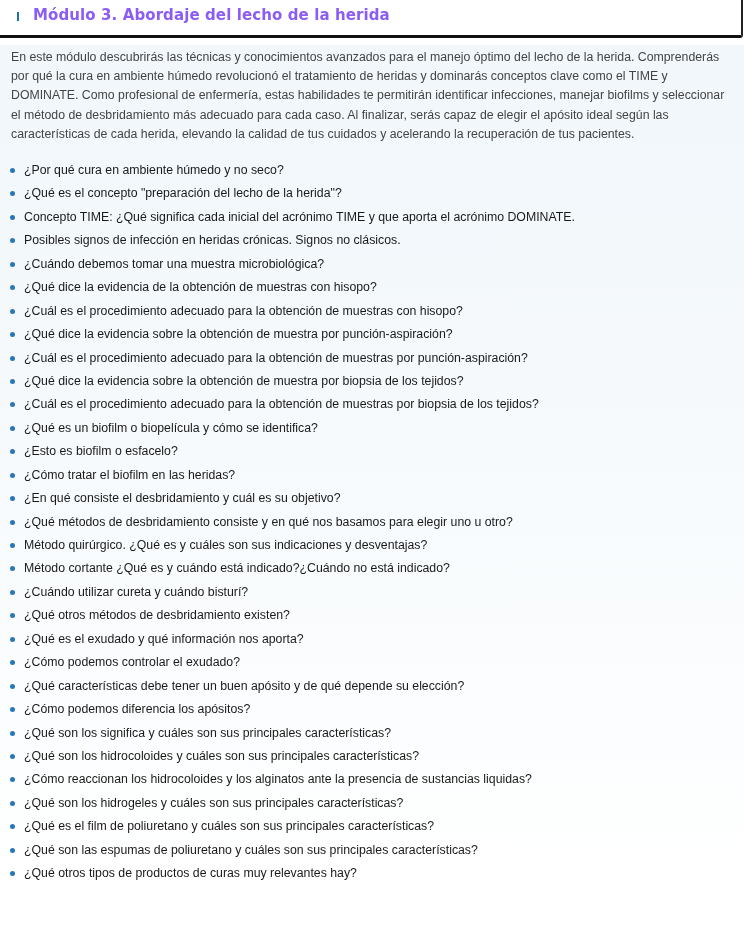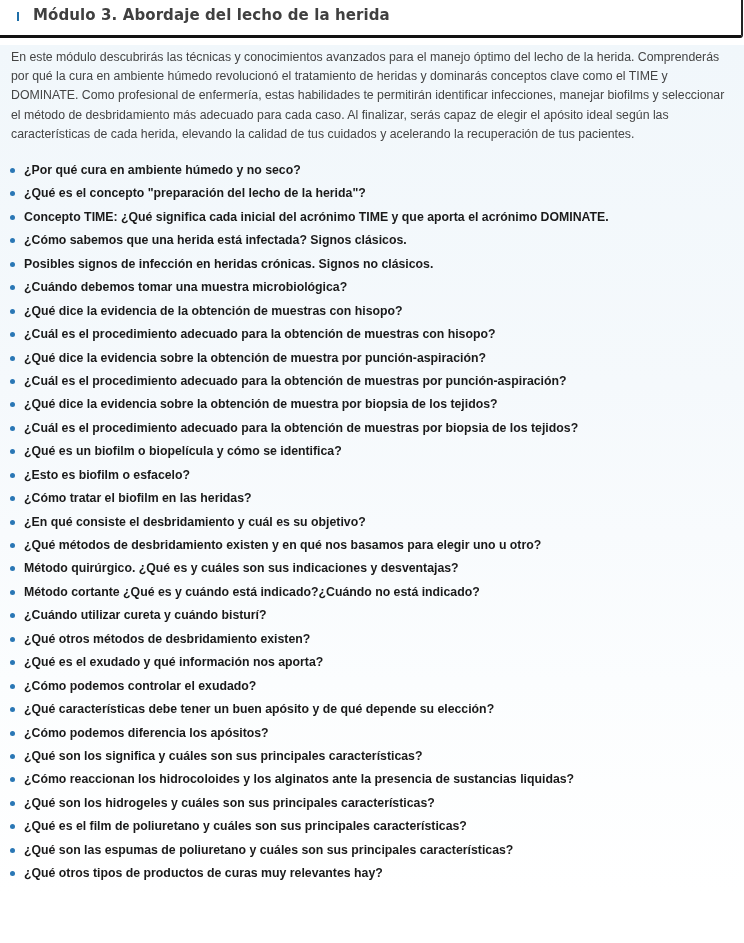--- a/index.html
+++ b/index.html
@@ -34,21 +34,21 @@
       height: 9px;
       background: #1f6fa8;
     }
     .header-title {
       position: absolute;
       left: 33px;
       top: 6px;
       font-family: "DejaVu Sans", sans-serif;
       font-weight: bold;
       font-size: 15px;
-      color: #404040;
+      color: #8b5cf6;
       letter-spacing: 0.1px;
       white-space: nowrap;
     }
     .content {
       position: absolute;
       left: 0;
       top: 45px;
       width: 744px;
       height: 848px;
       background: linear-gradient(to bottom, #f1f7fb 0%, #f5f9fc 40%, #fbfdfe 75%, #ffffff 100%);
@@ -72,21 +72,20 @@
       list-style: none;
     }
     .topic {
       position: relative;
       height: 23.45px;
       line-height: 23.45px;
       padding-left: 24px;
       font-size: 12.3px;
       color: #1a1a1a;
       white-space: nowrap;
-      font-weight: bold;
     }
     .bullet {
       position: absolute;
       left: 10px;
       top: 9px;
       width: 5px;
       height: 5px;
       border-radius: 50%;
       background: #2a77b5;
     }
@@ -98,42 +97,42 @@
   <span class="header-bar"></span>
   <h1 class="header-title" style="margin:0;">Módulo 3. Abordaje del lecho de la herida</h1>
 </div>
 
 <div class="content">
   <p class="intro">En este módulo descubrirás las técnicas y conocimientos avanzados para el manejo óptimo del lecho de la herida. Comprenderás por qué la cura en ambiente húmedo revolucionó el tratamiento de heridas y dominarás conceptos clave como el TIME y DOMINATE. Como profesional de enfermería, estas habilidades te permitirán identificar infecciones, manejar biofilms y seleccionar el método de desbridamiento más adecuado para cada caso. Al finalizar, serás capaz de elegir el apósito ideal según las características de cada herida, elevando la calidad de tus cuidados y acelerando la recuperación de tus pacientes.</p>
   <ul class="topics" id="topic-list">
       <li class="topic"><span class="bullet"></span><span>¿Por qué cura en ambiente húmedo y no seco?</span></li>
       <li class="topic"><span class="bullet"></span><span>¿Qué es el concepto "preparación del lecho de la herida"?</span></li>
       <li class="topic"><span class="bullet"></span><span>Concepto TIME: ¿Qué significa cada inicial del acrónimo TIME y que aporta el acrónimo DOMINATE.</span></li>
-      <li class="topic"><span class="bullet"></span><span>¿Cómo sabemos que una herida está infectada? Signos clásicos.</span></li>
       <li class="topic"><span class="bullet"></span><span>Posibles signos de infección en heridas crónicas. Signos no clásicos.</span></li>
       <li class="topic"><span class="bullet"></span><span>¿Cuándo debemos tomar una muestra microbiológica?</span></li>
       <li class="topic"><span class="bullet"></span><span>¿Qué dice la evidencia de la obtención de muestras con hisopo?</span></li>
       <li class="topic"><span class="bullet"></span><span>¿Cuál es el procedimiento adecuado para la obtención de muestras con hisopo?</span></li>
       <li class="topic"><span class="bullet"></span><span>¿Qué dice la evidencia sobre la obtención de muestra por punción-aspiración?</span></li>
       <li class="topic"><span class="bullet"></span><span>¿Cuál es el procedimiento adecuado para la obtención de muestras por punción-aspiración?</span></li>
       <li class="topic"><span class="bullet"></span><span>¿Qué dice la evidencia sobre la obtención de muestra por biopsia de los tejidos?</span></li>
       <li class="topic"><span class="bullet"></span><span>¿Cuál es el procedimiento adecuado para la obtención de muestras por biopsia de los tejidos?</span></li>
       <li class="topic"><span class="bullet"></span><span>¿Qué es un biofilm o biopelícula y cómo se identifica?</span></li>
       <li class="topic"><span class="bullet"></span><span>¿Esto es biofilm o esfacelo?</span></li>
       <li class="topic"><span class="bullet"></span><span>¿Cómo tratar el biofilm en las heridas?</span></li>
       <li class="topic"><span class="bullet"></span><span>¿En qué consiste el desbridamiento y cuál es su objetivo?</span></li>
-      <li class="topic"><span class="bullet"></span><span>¿Qué métodos de desbridamiento existen y en qué nos basamos para elegir uno u otro?</span></li>
+      <li class="topic"><span class="bullet"></span><span>¿Qué métodos de desbridamiento consiste y en qué nos basamos para elegir uno u otro?</span></li>
       <li class="topic"><span class="bullet"></span><span>Método quirúrgico. ¿Qué es y cuáles son sus indicaciones y desventajas?</span></li>
       <li class="topic"><span class="bullet"></span><span>Método cortante ¿Qué es y cuándo está indicado?¿Cuándo no está indicado?</span></li>
       <li class="topic"><span class="bullet"></span><span>¿Cuándo utilizar cureta y cuándo bisturí?</span></li>
       <li class="topic"><span class="bullet"></span><span>¿Qué otros métodos de desbridamiento existen?</span></li>
       <li class="topic"><span class="bullet"></span><span>¿Qué es el exudado y qué información nos aporta?</span></li>
       <li class="topic"><span class="bullet"></span><span>¿Cómo podemos controlar el exudado?</span></li>
       <li class="topic"><span class="bullet"></span><span>¿Qué características debe tener un buen apósito y de qué depende su elección?</span></li>
       <li class="topic"><span class="bullet"></span><span>¿Cómo podemos diferencia los apósitos?</span></li>
       <li class="topic"><span class="bullet"></span><span>¿Qué son los significa y cuáles son sus principales características?</span></li>
+      <li class="topic"><span class="bullet"></span><span>¿Qué son los hidrocoloides y cuáles son sus principales características?</span></li>
       <li class="topic"><span class="bullet"></span><span>¿Cómo reaccionan los hidrocoloides y los alginatos ante la presencia de sustancias liquidas?</span></li>
       <li class="topic"><span class="bullet"></span><span>¿Qué son los hidrogeles y cuáles son sus principales características?</span></li>
       <li class="topic"><span class="bullet"></span><span>¿Qué es el film de poliuretano y cuáles son sus principales características?</span></li>
       <li class="topic"><span class="bullet"></span><span>¿Qué son las espumas de poliuretano y cuáles son sus principales características?</span></li>
       <li class="topic"><span class="bullet"></span><span>¿Qué otros tipos de productos de curas muy relevantes hay?</span></li>
     </ul>
 </div>
 
 </body></html>

